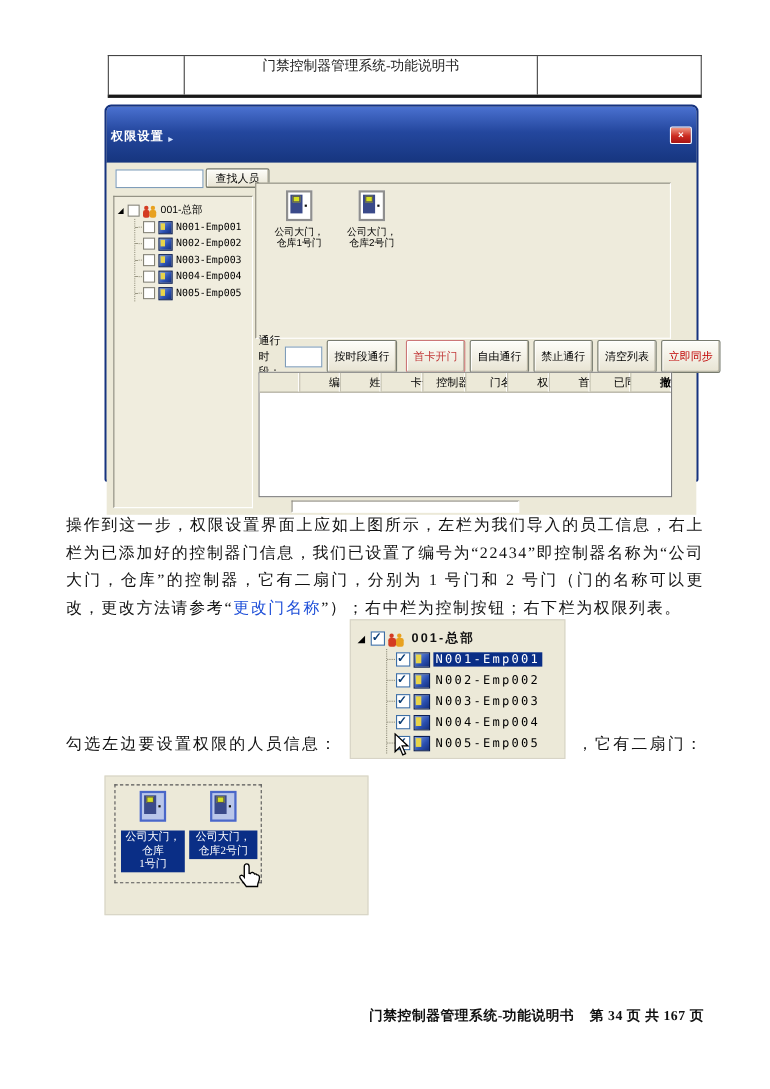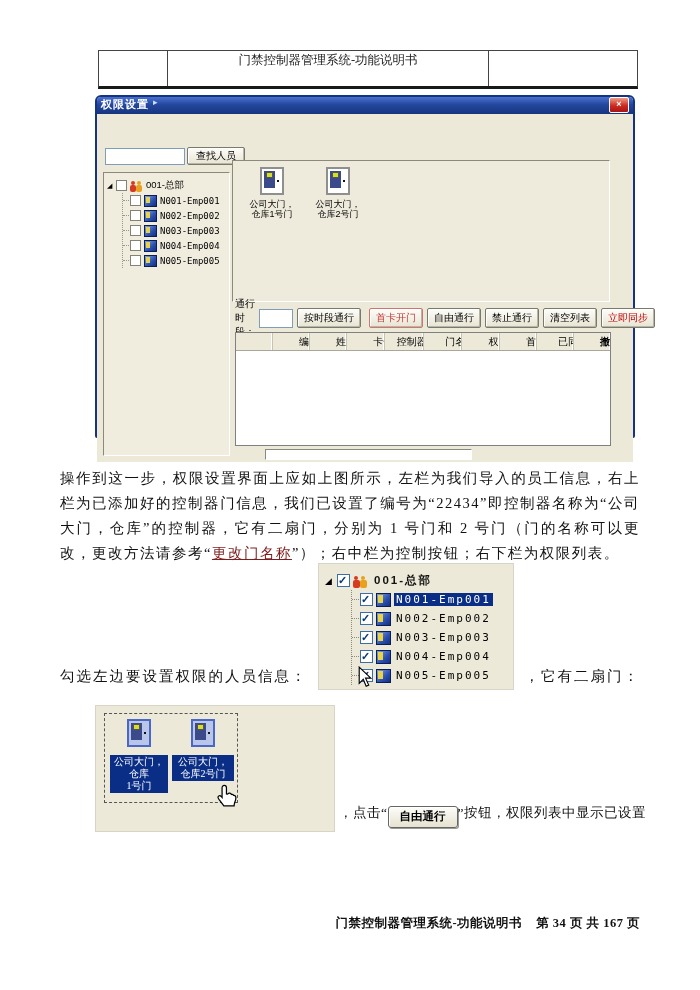--- a/index.html
+++ b/index.html
@@ -13,28 +13,28 @@
   .hc1 { width:69px; }
   .hc2 { flex:1; text-align:center; font-family:"Liberation Serif", serif; font-size:12.5px;
          line-height:17px; padding-top:1px; color:#222; }
   .hc3 { width:148px; border-right:none; }
 
   
   .dialog { position:absolute; left:95px; top:95px; width:540px; height:343px;
             border:2px solid #16337f; border-radius:6px 6px 2px 2px; background:#ece9d8;
             box-sizing:border-box; }
   .titlebar { height:17px; background:linear-gradient(180deg,#4a71d0 0%,#24479e 45%,#16357e 100%);
-              display:flex; align-items:flex-start; padding:0 4px; border-radius:4px 4px 0 0; }
+              display:flex; align-items:flex-end; padding:17px 4px; border-radius:4px 4px 0 0; }
   .title { color:#fff; font-weight:bold; font-size:11px; letter-spacing:1px; }
   .title-chev { color:#cfe0ff; font-size:9px; margin-left:4px; }
   .closebtn { margin-left:auto; width:18px; height:14px;
               background:linear-gradient(180deg,#f09a86 0%,#cc2b1f 55%,#a81414 100%);
               border:1px solid #fff; border-radius:2px; color:#fff; font-size:9px; line-height:12px;
               text-align:center; font-weight:bold; cursor:default; }
-  .dlg-body { position:relative; height:320px; background:#ece9d8; font-size:10px;margin-top:28px; }
+  .dlg-body { position:relative; height:320px; background:#ece9d8; font-size:10px; }
 
   .search-input { position:absolute; left:8px; top:6px; width:74px; height:15px;
                   border:1px solid #7f9db9; background:#fff; font-size:10px; padding:0 2px; }
   .btn { background:linear-gradient(180deg,#fdfdf9,#e8e4d3); border:1px solid #777b6f;
          border-radius:2px; box-shadow:inset -1px -1px 0 #b9b5a3, inset 1px 1px 0 #fff;
          font-size:10px; font-family:"Liberation Sans",sans-serif; color:#000; }
   .find-btn { position:absolute; left:90px; top:5px; width:58px; height:18px; }
 
   .tree-panel { position:absolute; left:6px; top:30px; width:127px; height:284px;
                 background:#f0edde; border:1px solid; border-color:#8b897c #fff #fff #8b897c;
@@ -66,39 +66,39 @@
               position:relative; box-sizing:content-box; }
   .dbody { position:absolute; left:2px; top:2px; width:11px; height:17px; background:#3a4a8a; }
   .dled  { position:absolute; left:4px; top:3px; width:5px; height:4px; background:#d6e020; border:1px solid #555; }
   .dknob { position:absolute; right:3px; top:11px; width:2px; height:2px; background:#111; }
   .dlab  { display:block; font-size:9px; line-height:10px; margin-top:2px; color:#000; white-space:nowrap; }
 
   .control-bar { position:absolute; left:138px; top:166px; right:25px; height:20px;
                  display:flex; align-items:center; gap:4px; font-size:10px; }
   .time-input { width:28px; height:15px; border:1px solid #7f9db9; background:#fff; }
   .spacer { flex:1; }
-  .cbtn { height:20px; padding:0 6px; white-space:nowrap; }
+  .cbtn { height:30px; padding:0 6px; white-space:nowrap; }
   .red-outline { color:#c23a3a; border-color:#cc7777; }
   .red-bold { color:#c00000; font-weight:normal; }
 
   .perm-table { position:absolute; left:138px; top:190px; right:22px; height:114px;
                 background:#fff; border:1px solid #808080; box-sizing:border-box; }
   .pt-head { display:flex; height:17px; background:#ece9d8; border-bottom:1px solid #aaa79a; font-size:10px; }
   .ptc { border-right:1px solid #c6c3b3; box-shadow:inset -1px 0 0 #fff; display:flex;
          align-items:center; justify-content:center; box-sizing:border-box; white-space:nowrap; overflow:hidden;padding-left:36px; }
 
   .status-box { position:absolute; left:168px; bottom:2px; width:205px; height:9px; background:#fff;
                 border:1px solid; border-color:#8b897c #fff #fff #8b897c; }
 
   
   .caption { position:absolute; top:442px; left:0; width:100%; text-align:center;
              font-family:"Liberation Serif", serif; font-weight:bold; font-size:14.5px; color:#111; }
   .para { position:absolute; left:60px; top:466px; width:580px; font-family:"Liberation Serif", serif;
           font-size:14.5px; line-height:25px; text-align:justify; letter-spacing:1.5px; color:#111; }
-  .link { color:#7f1d1d; text-decoration:underline; cursor:pointer; }
+  .link { color:#1d4ed8; cursor:pointer; }
 
   .row1 { position:absolute; left:60px; top:563px; width:580px; display:flex;
           justify-content:space-between; align-items:flex-end;
           font-family:"Liberation Serif", serif; font-size:14.5px; letter-spacing:2px; color:#111; }
   .seg { padding-bottom:4px; white-space:nowrap; }
 
   .tree-shot { width:196px; height:127px; background:#ece9d8; border:1px solid #d8d4c6;
                position:relative; padding:7px 0 0 6px; box-sizing:border-box; flex:0 0 auto; }
   .ts-row { display:flex; align-items:center; height:19px; white-space:nowrap; }
   .ts-exp { font-size:9px; width:12px; color:#000; }
@@ -303,20 +303,19 @@
         <span class="dlab-sel"><span>公司大门，</span><br><span>仓库</span><br><span>1号门</span></span>
       </div>
       <div class="ds-item ds2">
         <span class="door-ico sel"><i class="dbody"></i><i class="dled"></i><i class="dknob"></i></span>
         <span class="dlab-sel"><span>公司大门，</span><br><span>仓库2号门</span></span>
       </div>
       <svg class="cursor-hand" width="22" height="26" viewBox="0 0 16 19">
         <path d="M6 1c1 0 1.6.7 1.6 1.8v4.5l.9.1c.3-.8 1-.9 1.6-.7.5.1.9.5 1.1 1 .6-.2 1.3 0 1.7.6.5-.1 1.6.2 1.6 1.8 0 1.2-.4 2.3-.8 3.3-.3.8-.5 1.7-.5 2.6h-7.5c-.8-1.2-2-2.7-2.9-3.9-.6-.8-1.4-1.7-1.4-2.4 0-.9 1-1.4 1.8-1 .4.2.9.7 1.2 1.1v-7C4.4 1.7 5 1 6 1z" fill="#ffffff" stroke="#000000" stroke-width="0.9"></path>
       </svg>
     </div>
-    <span class="seg2"><span>，点击“</span><span class="inline-btn">自由通行</span><span>”按钮，权限列表中显示已设置</span></span>
   </div>
 
   <div class="footer">
     <span>门禁控制器管理系统-功能说明书</span><span class="fsep"></span><span>第 34 页 共 167 页</span>
   </div>
 
 </div>
 
 </body></html>

